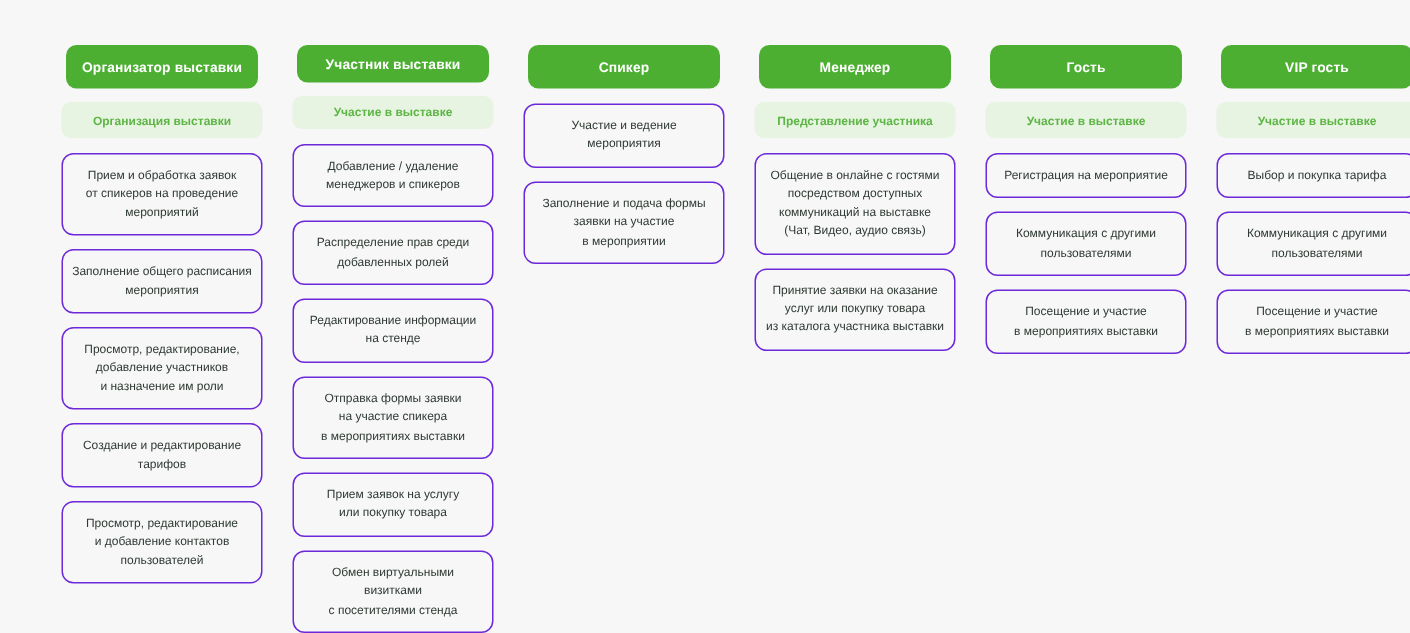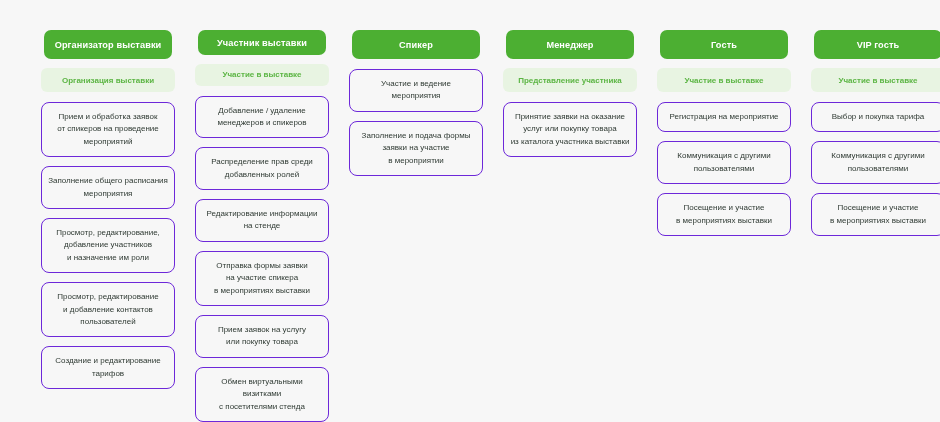--- a/index.html
+++ b/index.html
@@ -99,25 +99,25 @@
       <div class="section-band">Организация выставки</div>
       <div class="cards">
         <div class="card">Прием и обработка заявок
 от спикеров на проведение
 мероприятий</div>
         <div class="card">Заполнение общего расписания
 мероприятия</div>
         <div class="card">Просмотр, редактирование,
 добавление участников
 и назначение им роли</div>
+        <div class="card">Создание и редактирование
+тарифов</div>
         <div class="card">Просмотр, редактирование
 и добавление контактов
 пользователей</div>
-        <div class="card">Создание и редактирование
-тарифов</div>
       </div>
     </div>
     <div class="column">
       <div class="role-pill">Участник выставки</div>
       <div class="section-band">Участие в выставке</div>
       <div class="cards">
         <div class="card">Добавление / удаление
 менеджеров и спикеров</div>
         <div class="card">Распределение прав среди
 добавленных ролей</div>
@@ -138,20 +138,24 @@
         <div class="card">Участие и ведение мероприятия</div>
         <div class="card">Заполнение и подача формы
 заявки на участие
 в мероприятии</div>
       </div>
     </div>
     <div class="column">
       <div class="role-pill">Менеджер</div>
       <div class="section-band">Представление участника</div>
       <div class="cards">
+        <div class="card">Общение в онлайне с гостями
+посредством доступных
+коммуникаций на выставке
+(Чат, Видео, аудио связь)</div>
         <div class="card">Принятие заявки на оказание
 услуг или покупку товара
 из каталога участника выставки</div>
       </div>
     </div>
     <div class="column">
       <div class="role-pill">Гость</div>
       <div class="section-band">Участие в выставке</div>
       <div class="cards">
         <div class="card">Регистрация на мероприятие</div>

